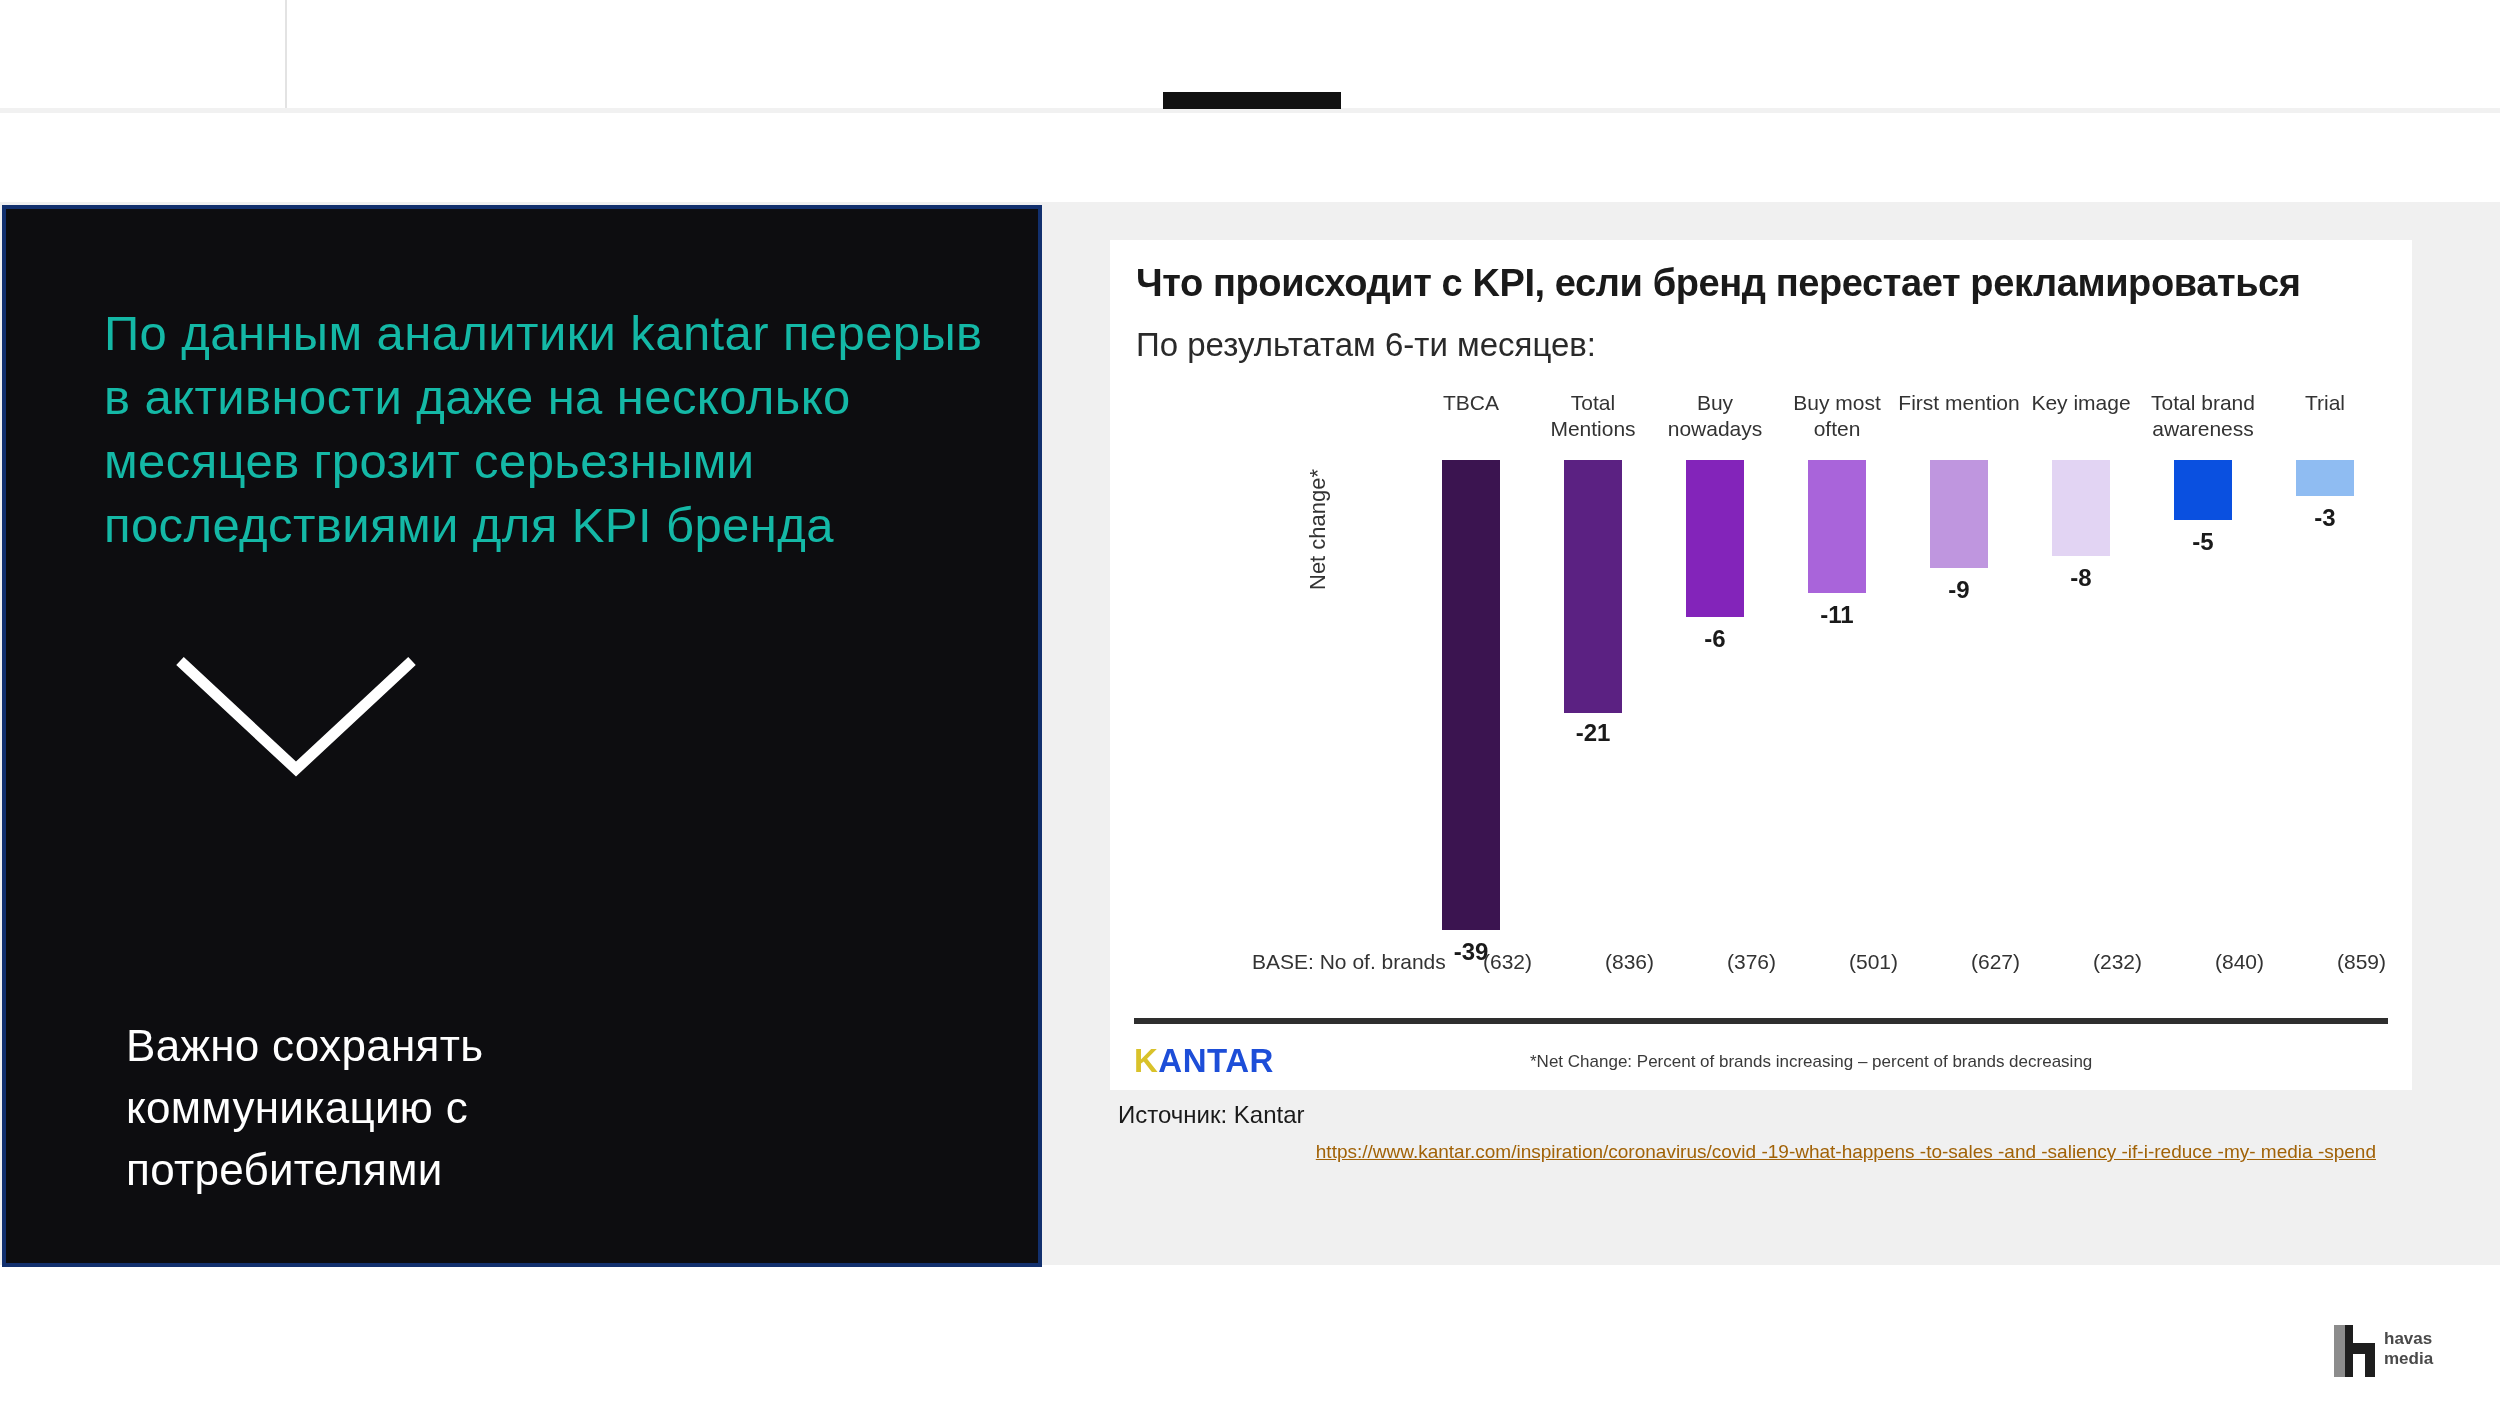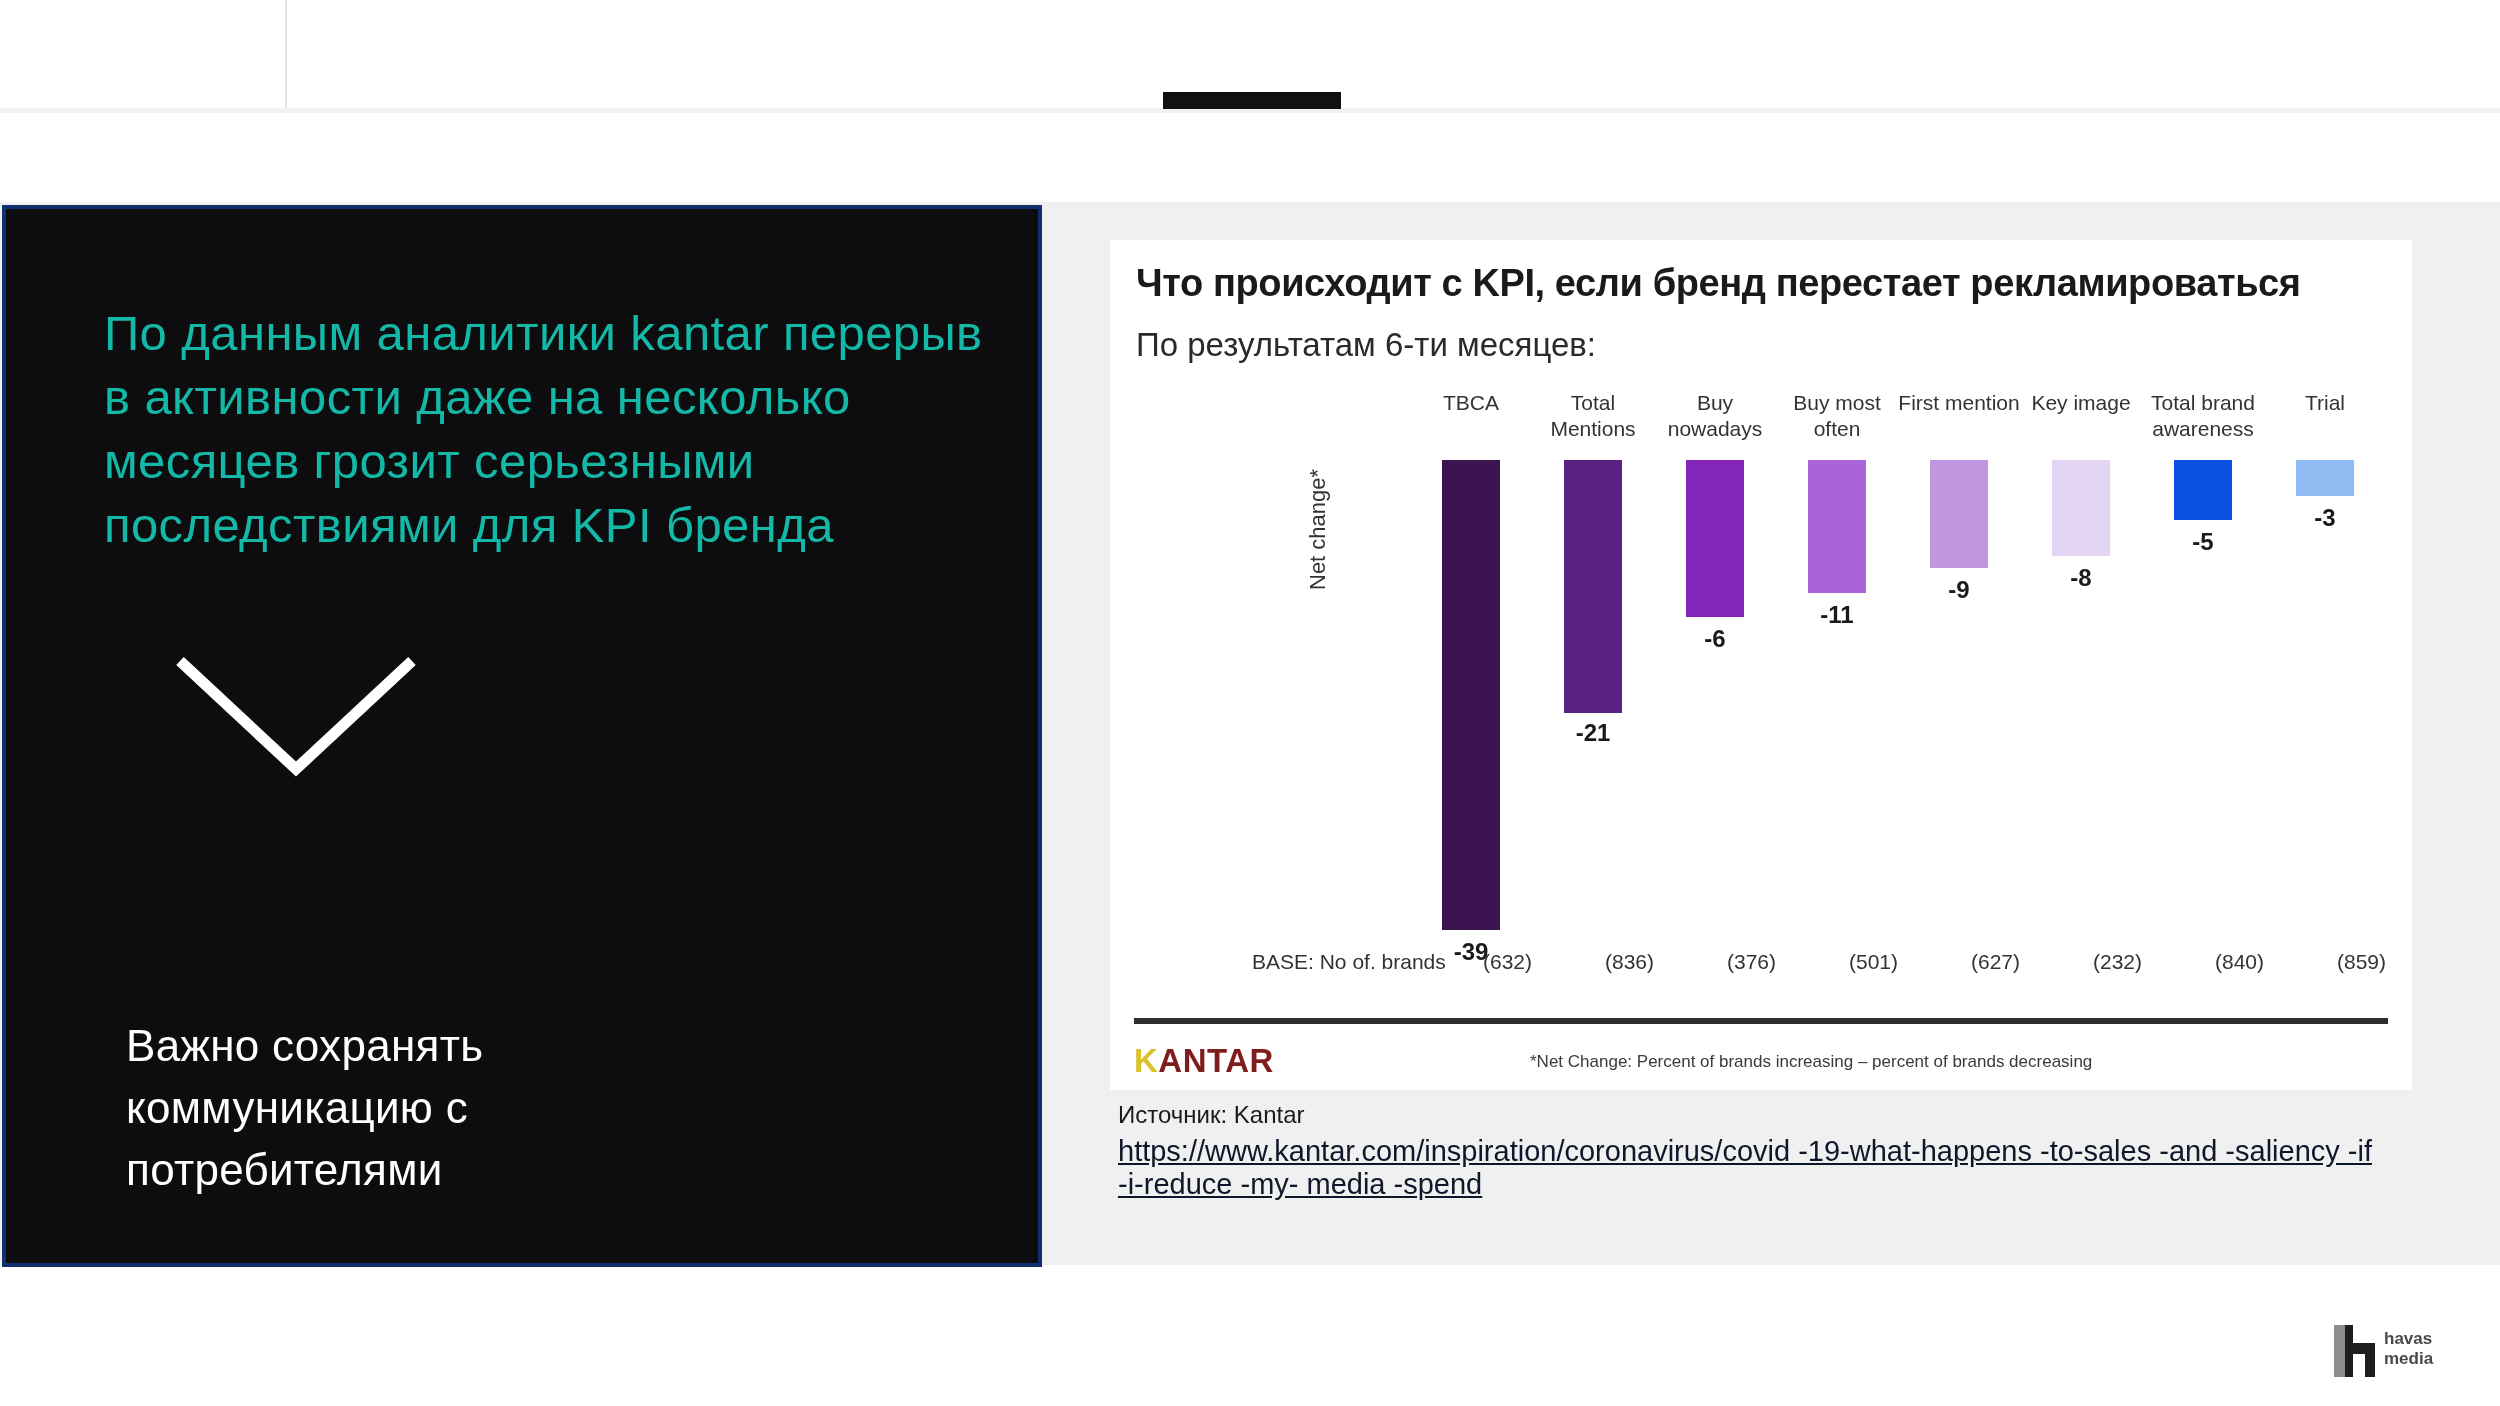--- a/index.html
+++ b/index.html
@@ -116,38 +116,39 @@
 
   #card-rule {
     position:absolute; left:24px; top:778px; width:1254px; height:6px;
     background:#2e2e2e;
   }
   #kantar-logo {
     position:absolute; left:24px; top:802px;
     font-size:33px; font-weight:bold; letter-spacing:0.5px;
   }
   #kantar-logo .k { color:#d9c22a; }
-  #kantar-logo .rest { color:#7f1d1d; }
+  #kantar-logo .rest { color:#1d4ed8; }
   #net-change-note {
     position:absolute; left:420px; top:812px;
     font-size:17px; color:#3a3a3a; white-space:nowrap;
   }
 
   
   #source-block {
     position:absolute; left:1118px; top:1098px; width:1300px;
   }
   #source-label {
     font-size:24px; color:#1a1a1a; line-height:33px;
   }
   #source-link {
     display:block; margin-top:4px; width:1258px;
-    font-size:29px; line-height:33px;
-    color:#0f172a; text-decoration:underline;
+    font-size:19px; line-height:33px;
+    color:#a16207; text-decoration:underline;
     word-break:break-all;
+    text-align:right;
   }
 
   
   #havas-logo {
     position:absolute; left:2334px; top:1323px;
     width:132px; height:58px;
   }
   #havas-logo .mark { position:absolute; left:0; top:2px; width:42px; height:52px; }
   #havas-logo .wordmark {
     position:absolute; left:50px; top:6px;

